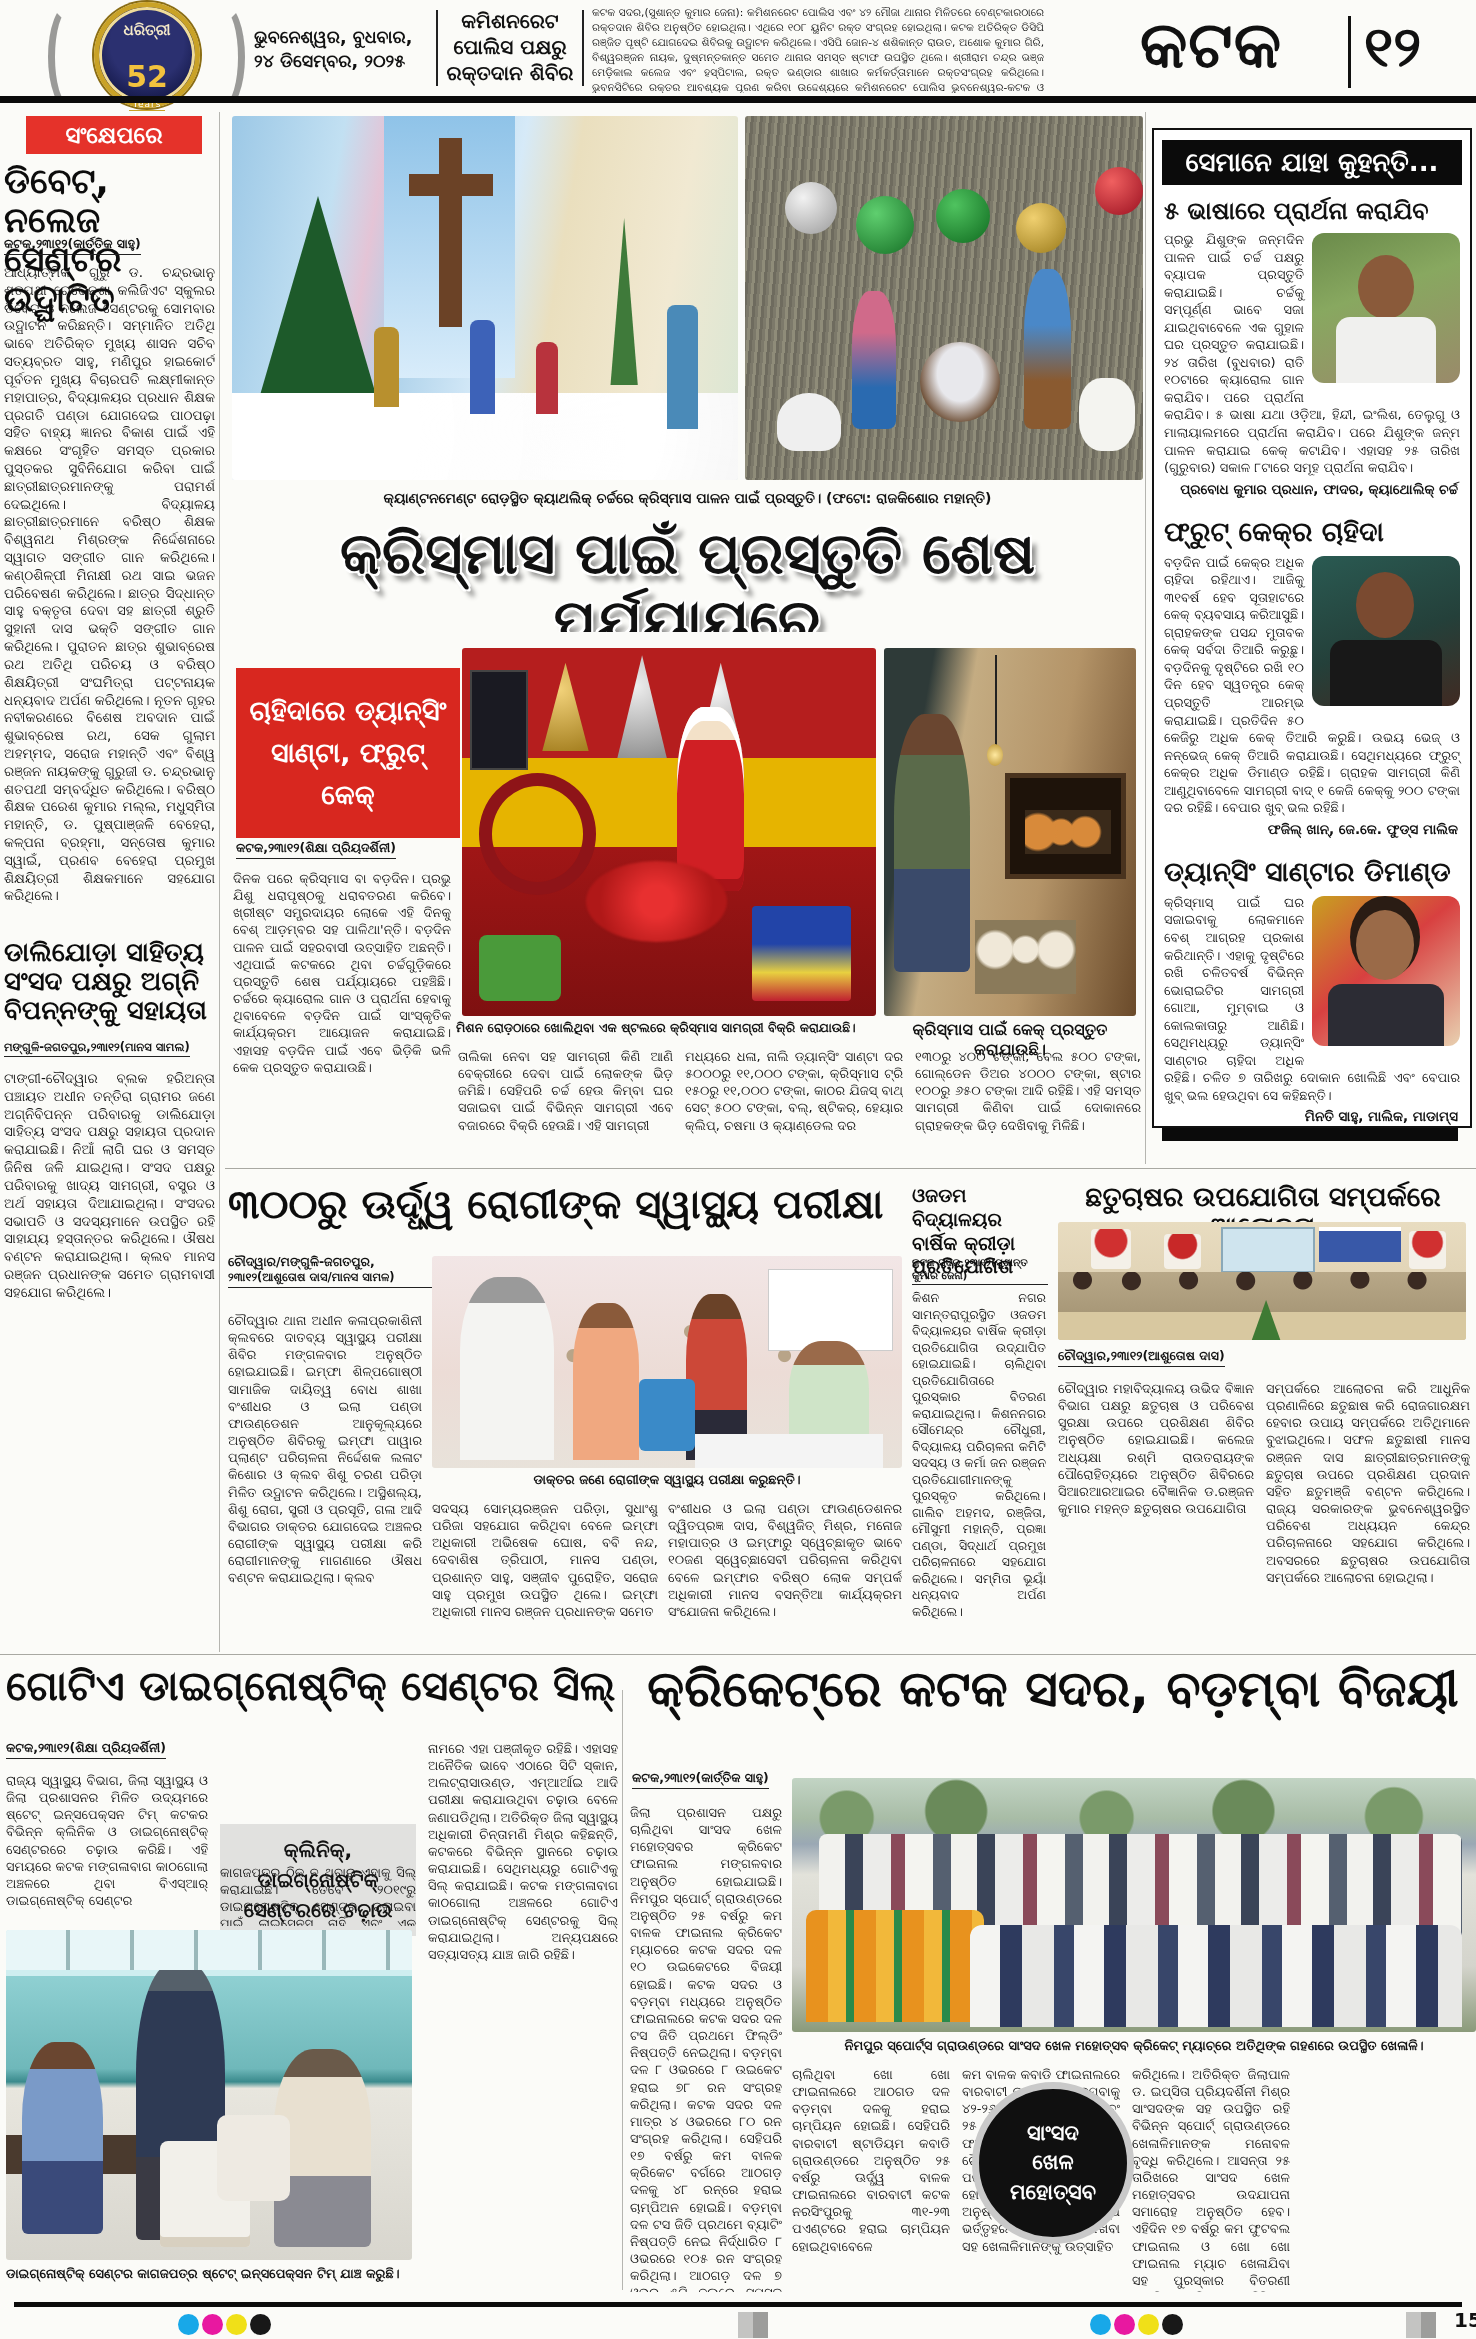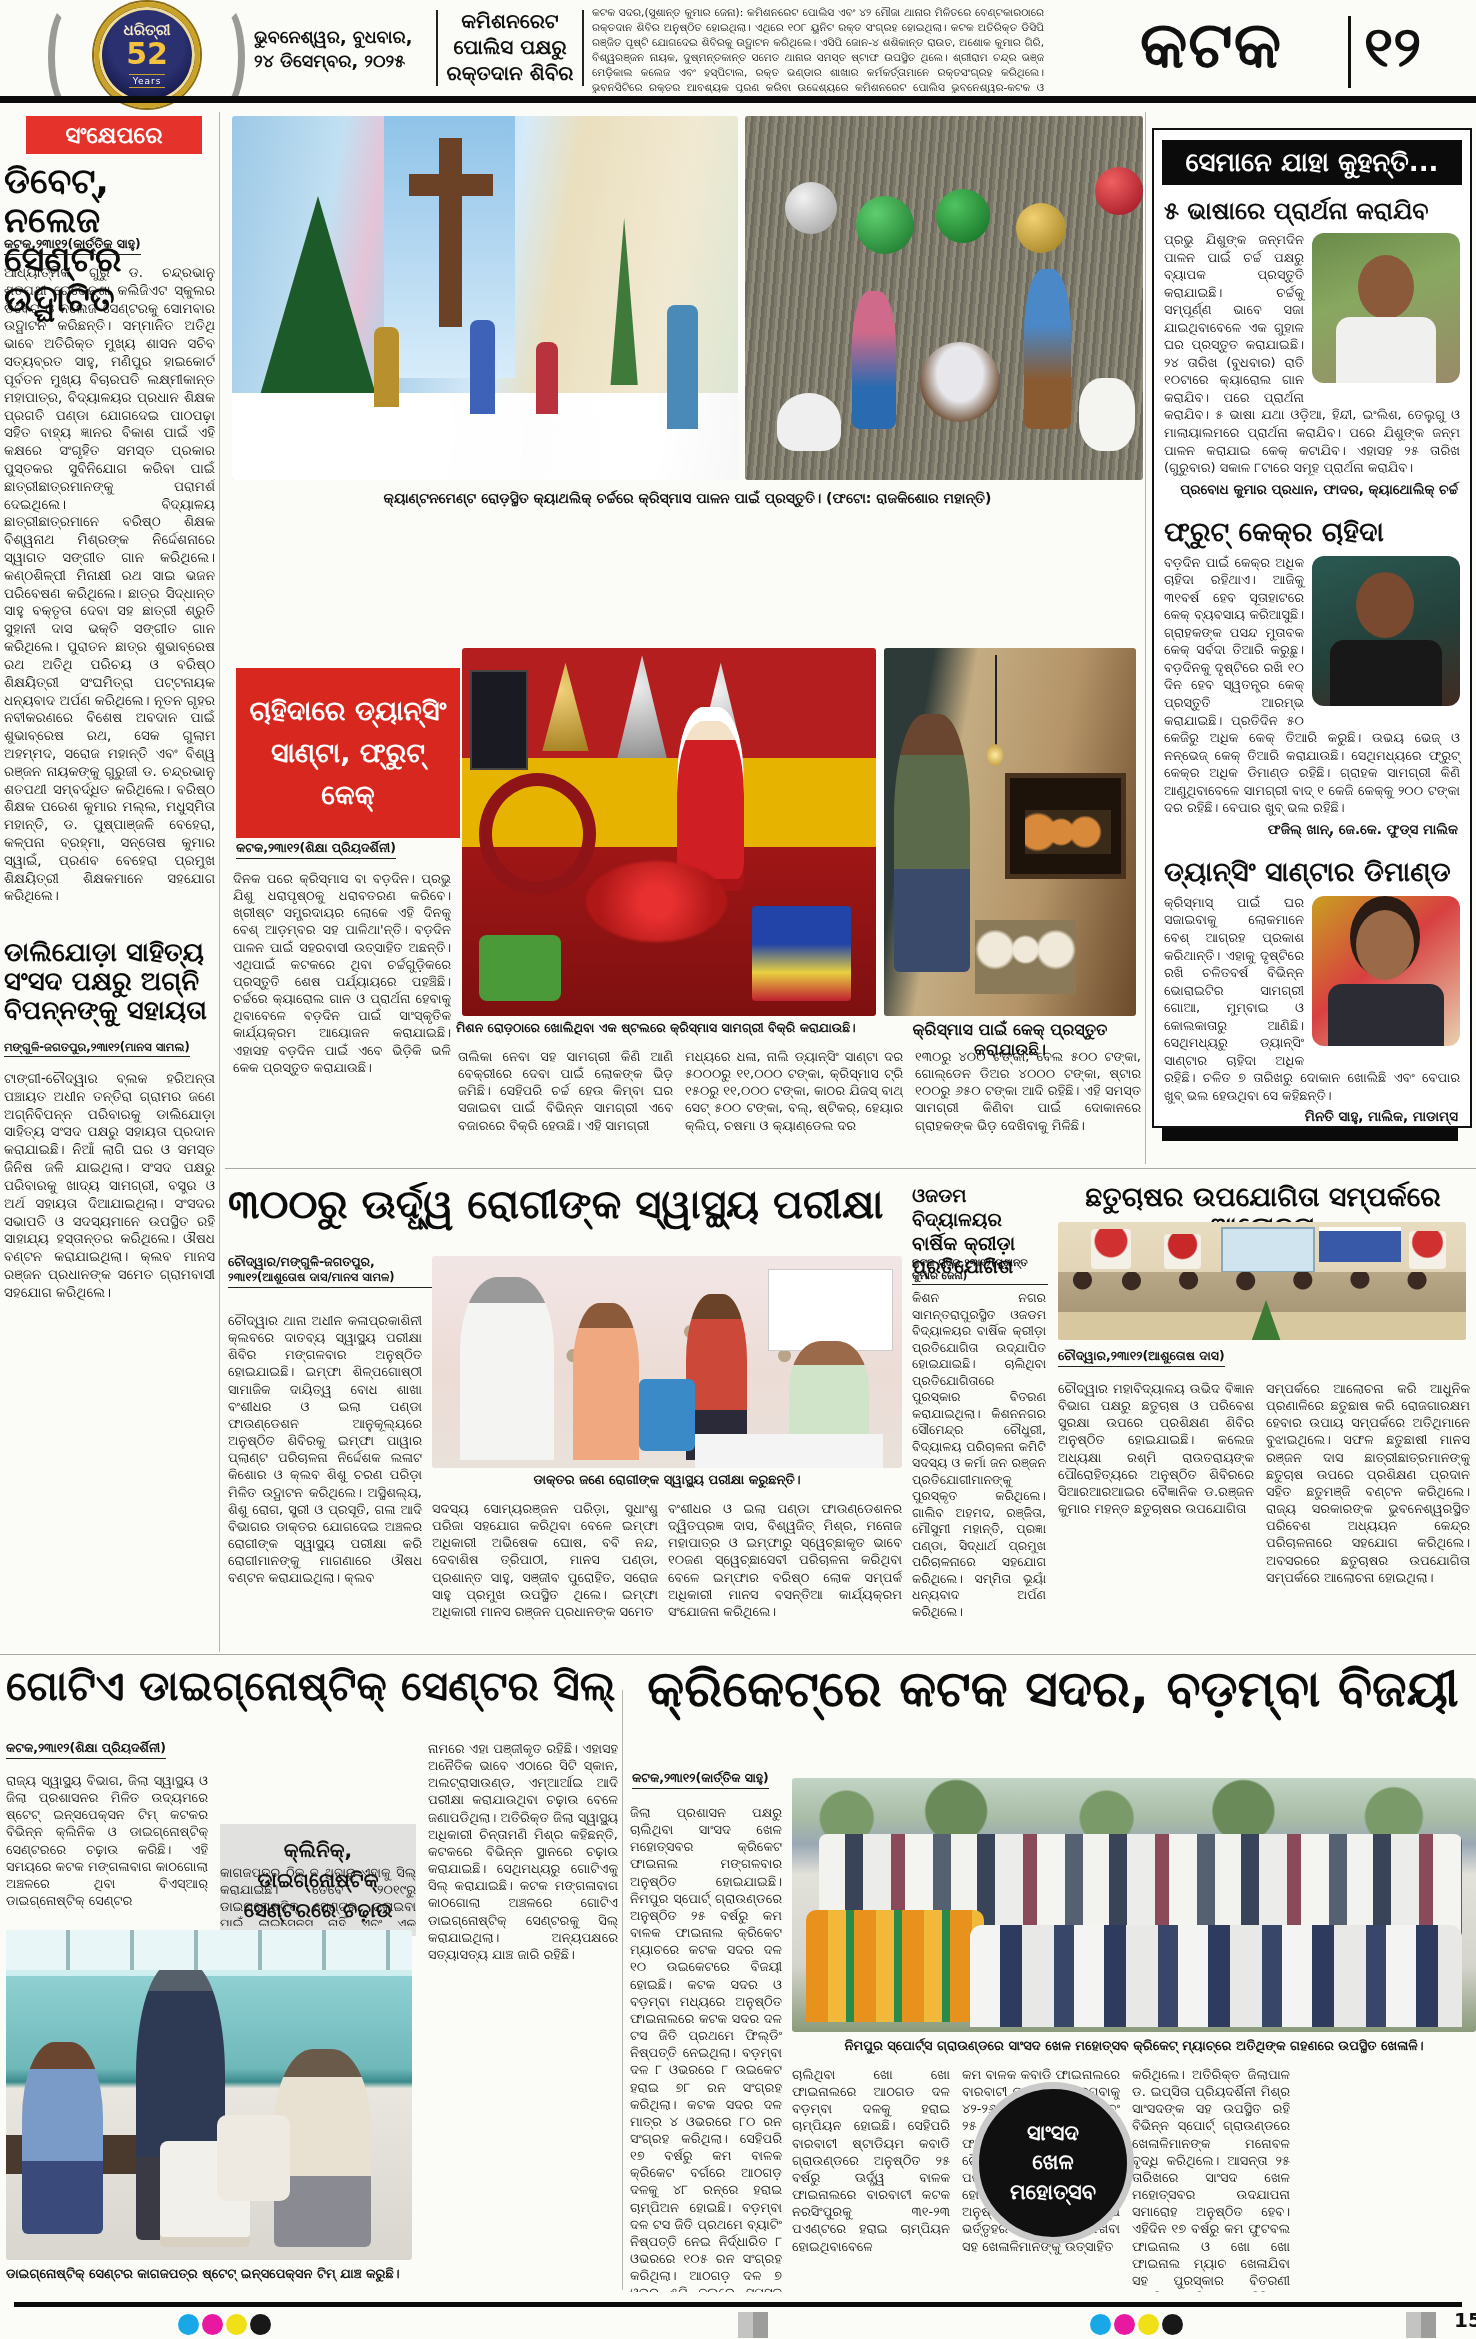--- a/index.html
+++ b/index.html
@@ -18,21 +18,21 @@
 
   
   .logo-badge{position:absolute;left:86px;top:2px;width:96px;height:96px;border-radius:50%;
       background:radial-gradient(circle at 50% 38%,#2b3070 48%,#141848 78%);
       border:5px solid #c9a227;box-shadow:0 0 0 3px #efdc9a inset, 0 0 0 2px #8a6d14;
       text-align:center;}
   .bracket{position:absolute;top:4px;width:34px;height:92px;border:7px solid #9a9a98;border-radius:50%;}
   .bracket.l{left:40px;border-right:none;border-top-color:transparent;border-bottom-color:transparent;}
   .bracket.r{left:196px;border-left:none;border-top-color:transparent;border-bottom-color:transparent;}
   .logo-name{margin-top:14px;font-size:15px;font-weight:700;color:#f5e9c8;}
-  .logo-52{font-size:30px;font-weight:800;color:#f2c23e;line-height:1;}
+  .logo-52{font-size:30px;font-weight:800;color:#f2c23e;line-height:1;margin-top:23px;}
   .logo-years{font-size:9px;color:#fff;letter-spacing:1px;border-top:1px solid #c9a227;border-bottom:1px solid #c9a227;display:inline-block;padding:1px 4px;}
   .dateline{font-size:17.5px;font-weight:700;line-height:1.35;}
   .brief-title{font-size:20px;font-weight:800;text-align:center;line-height:1.3;}
   .brief-body{font-size:10.6px;line-height:1.42;text-align:justify;}
   .city{font-size:64px;font-weight:800;letter-spacing:1px;}
   .pageno{font-size:56px;font-weight:800;}
   .blackbar{position:absolute;background:#0b0b0b;}
 
   
   .red-banner{background:#e5322a;color:#fff;font-size:23px;font-weight:800;text-align:center;line-height:38px;}
@@ -121,20 +121,21 @@
     <div class="shape" style="left:68%;top:24%;width:50px;height:50px;border-radius:50%;background:radial-gradient(circle at 35% 30%,#f0d070,#9a7a1a);"></div>
     <div class="shape" style="left:88%;top:14%;width:48px;height:48px;border-radius:50%;background:radial-gradient(circle at 35% 30%,#f06060,#9a1020);"></div>
     <div class="shape" style="left:27%;top:48%;width:11%;height:38%;background:linear-gradient(180deg,#d06a8a 30%,#2a6ab0 70%);border-radius:40% 40% 8px 8px;"></div>
     <div class="shape" style="left:70%;top:42%;width:12%;height:44%;background:linear-gradient(180deg,#4a88c8 35%,#8a5a30 70%);border-radius:40% 40% 8px 8px;"></div>
     <div class="shape" style="left:44%;top:62%;width:20%;height:22%;background:radial-gradient(ellipse at 50% 40%,#e8e8ec 40%,#6a4a30 75%);border-radius:50%;"></div>
     <div class="shape" style="left:8%;top:76%;width:16%;height:16%;background:#efefef;border-radius:50% 50% 30% 30%;"></div>
     <div class="shape" style="left:84%;top:72%;width:14%;height:20%;background:#f4f4f0;border-radius:40%;"></div>
   </div>
   <div class="abs caption" style="left:232px;top:490px;width:911px;text-align:center;font-size:14px;">କ୍ୟାଣ୍ଟନମେଣ୍ଟ ରୋଡ଼ସ୍ଥିତ କ୍ୟାଥଲିକ୍ ଚର୍ଚ୍ଚରେ କ୍ରିସ୍ମାସ ପାଳନ ପାଇଁ ପ୍ରସ୍ତୁତି। (ଫଟୋ: ରାଜକିଶୋର ମହାନ୍ତି)</div>
 
+  <div class="abs lead-hl" style="left:232px;top:520px;width:911px;height:112px;overflow:hidden;">କ୍ରିସ୍ମାସ ପାଇଁ ପ୍ରସ୍ତୁତି ଶେଷ ପର୍ଯ୍ୟାୟରେ</div>
 
   <div class="abs redbox" style="left:236px;top:668px;width:212px;height:158px;">ଚାହିଦାରେ ଡ୍ୟାନ୍ସିଂ ସାଣ୍ଟା, ଫ୍ରୁଟ୍ କେକ୍</div>
   <div class="abs byline" style="left:236px;top:840px;width:214px;"><span class="u">କଟକ,୨୩ା୧୨(ଶିକ୍ଷା ପ୍ରିୟଦର୍ଶିନୀ)</span></div>
   <div class="abs bt" style="left:233px;top:870px;width:218px;height:296px;">ଦିନକ ପରେ କ୍ରିସ୍ମାସ ବା ବଡ଼ଦିନ। ପ୍ରଭୁ ଯିଶୁ ଧରାପୃଷ୍ଠକୁ ଧରାବତରଣ କରିବେ। ଖ୍ରୀଷ୍ଟ ସମ୍ପ୍ରଦାୟର ଲୋକେ ଏହି ଦିନକୁ ବେଶ୍ ଆଡ଼ମ୍ବର ସହ ପାଳିଥା'ନ୍ତି। ବଡ଼ଦିନ ପାଳନ ପାଇଁ ସହରବାସୀ ଉତ୍ସାହିତ ଅଛନ୍ତି। ଏଥିପାଇଁ କଟକରେ ଥିବା ଚର୍ଚ୍ଚଗୁଡ଼ିକରେ ପ୍ରସ୍ତୁତି ଶେଷ ପର୍ଯ୍ୟାୟରେ ପହଞ୍ଚିଛି। ଚର୍ଚ୍ଚରେ କ୍ୟାରୋଲ ଗାନ ଓ ପ୍ରାର୍ଥନା ହେବାକୁ ଥିବାବେଳେ ବଡ଼ଦିନ ପାଇଁ ସାଂସ୍କୃତିକ କାର୍ଯ୍ୟକ୍ରମ ଆୟୋଜନ କରାଯାଇଛି। ଏହାସହ ବଡ଼ଦିନ ପାଇଁ ଏବେ ଭିଡ଼ିକି ଭଳି କେକ ପ୍ରସ୍ତୁତ କରାଯାଉଛି।</div>
 
   <div class="ph" style="left:462px;top:648px;width:414px;height:368px;background:linear-gradient(180deg,#b51e1e 0%,#b51e1e 30%,#e6b400 30%,#e6b400 54%,#a01616 54%,#7e1010 100%);">
     <div class="shape" style="left:18%;top:4%;width:14%;height:24%;background:radial-gradient(circle at 40% 30%,#f2d27a,#a07a1a);clip-path:polygon(50% 0,90% 100%,10% 100%);"></div>
     <div class="shape" style="left:36%;top:2%;width:15%;height:28%;background:radial-gradient(circle at 40% 30%,#eee,#8a8a8a);clip-path:polygon(50% 0,90% 100%,10% 100%);"></div>
     <div class="shape" style="left:56%;top:4%;width:13%;height:24%;background:radial-gradient(circle at 40% 30%,#f4f4f4,#9a9a9a);clip-path:polygon(50% 0,90% 100%,10% 100%);"></div>
     <div class="shape" style="left:2%;top:6%;width:13%;height:26%;background:#1a1a22;border:2px solid #444;"></div>

